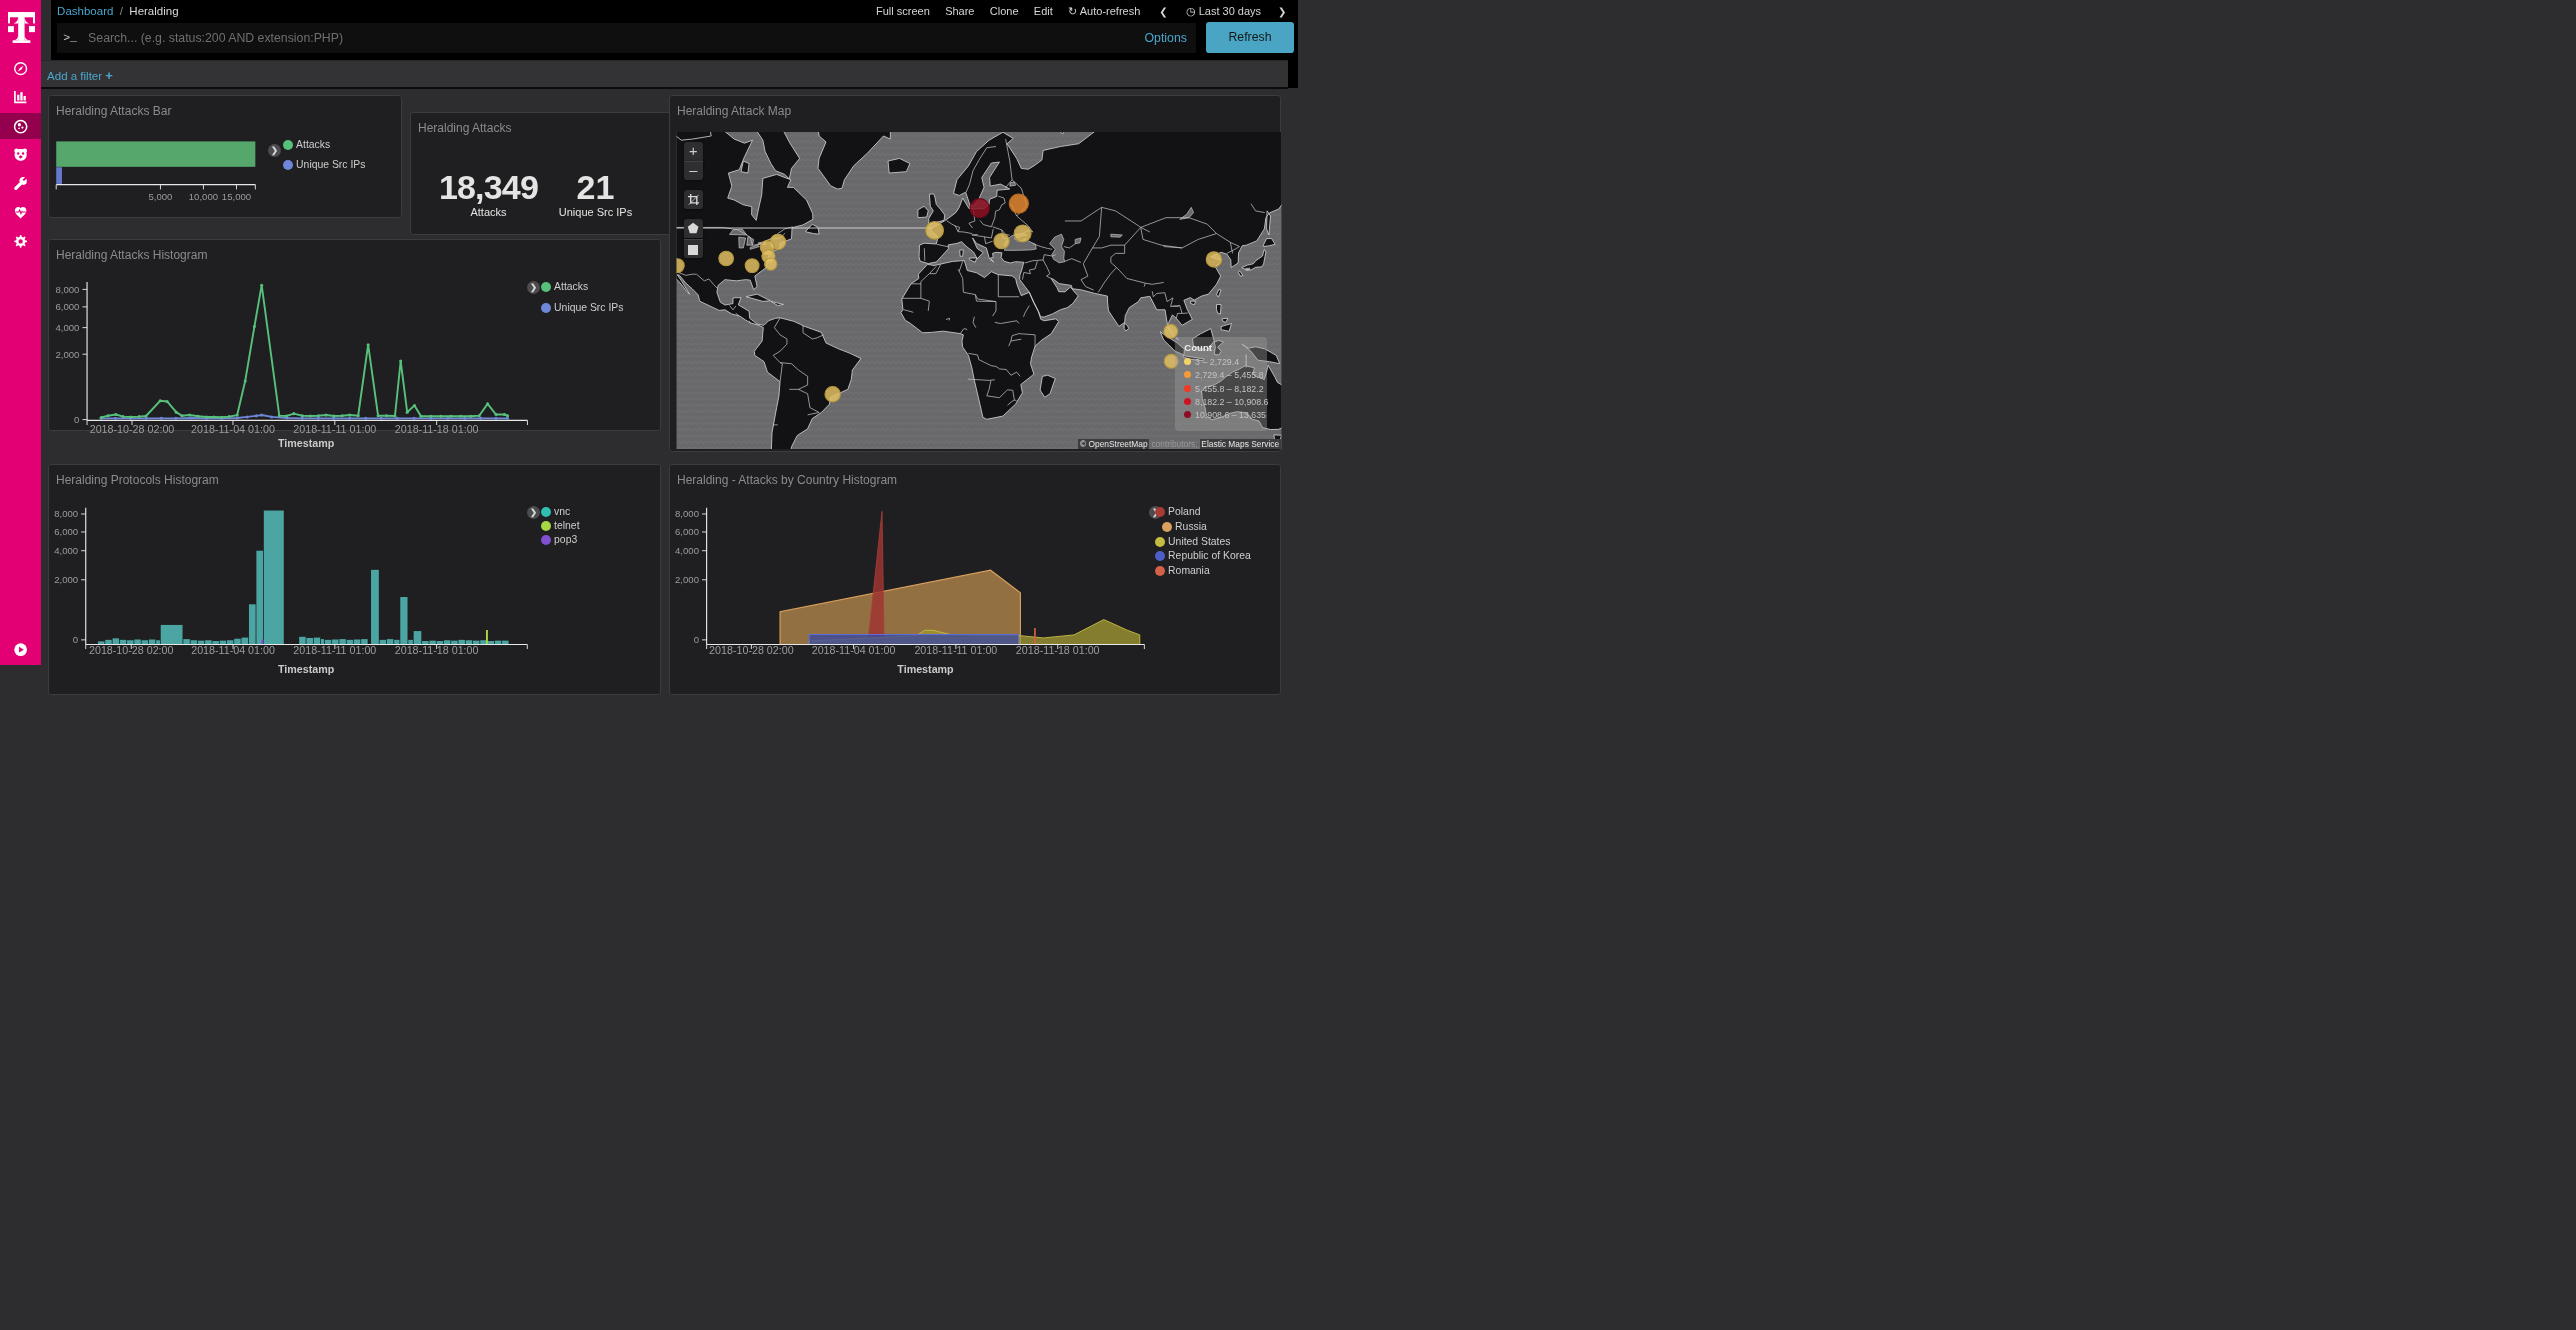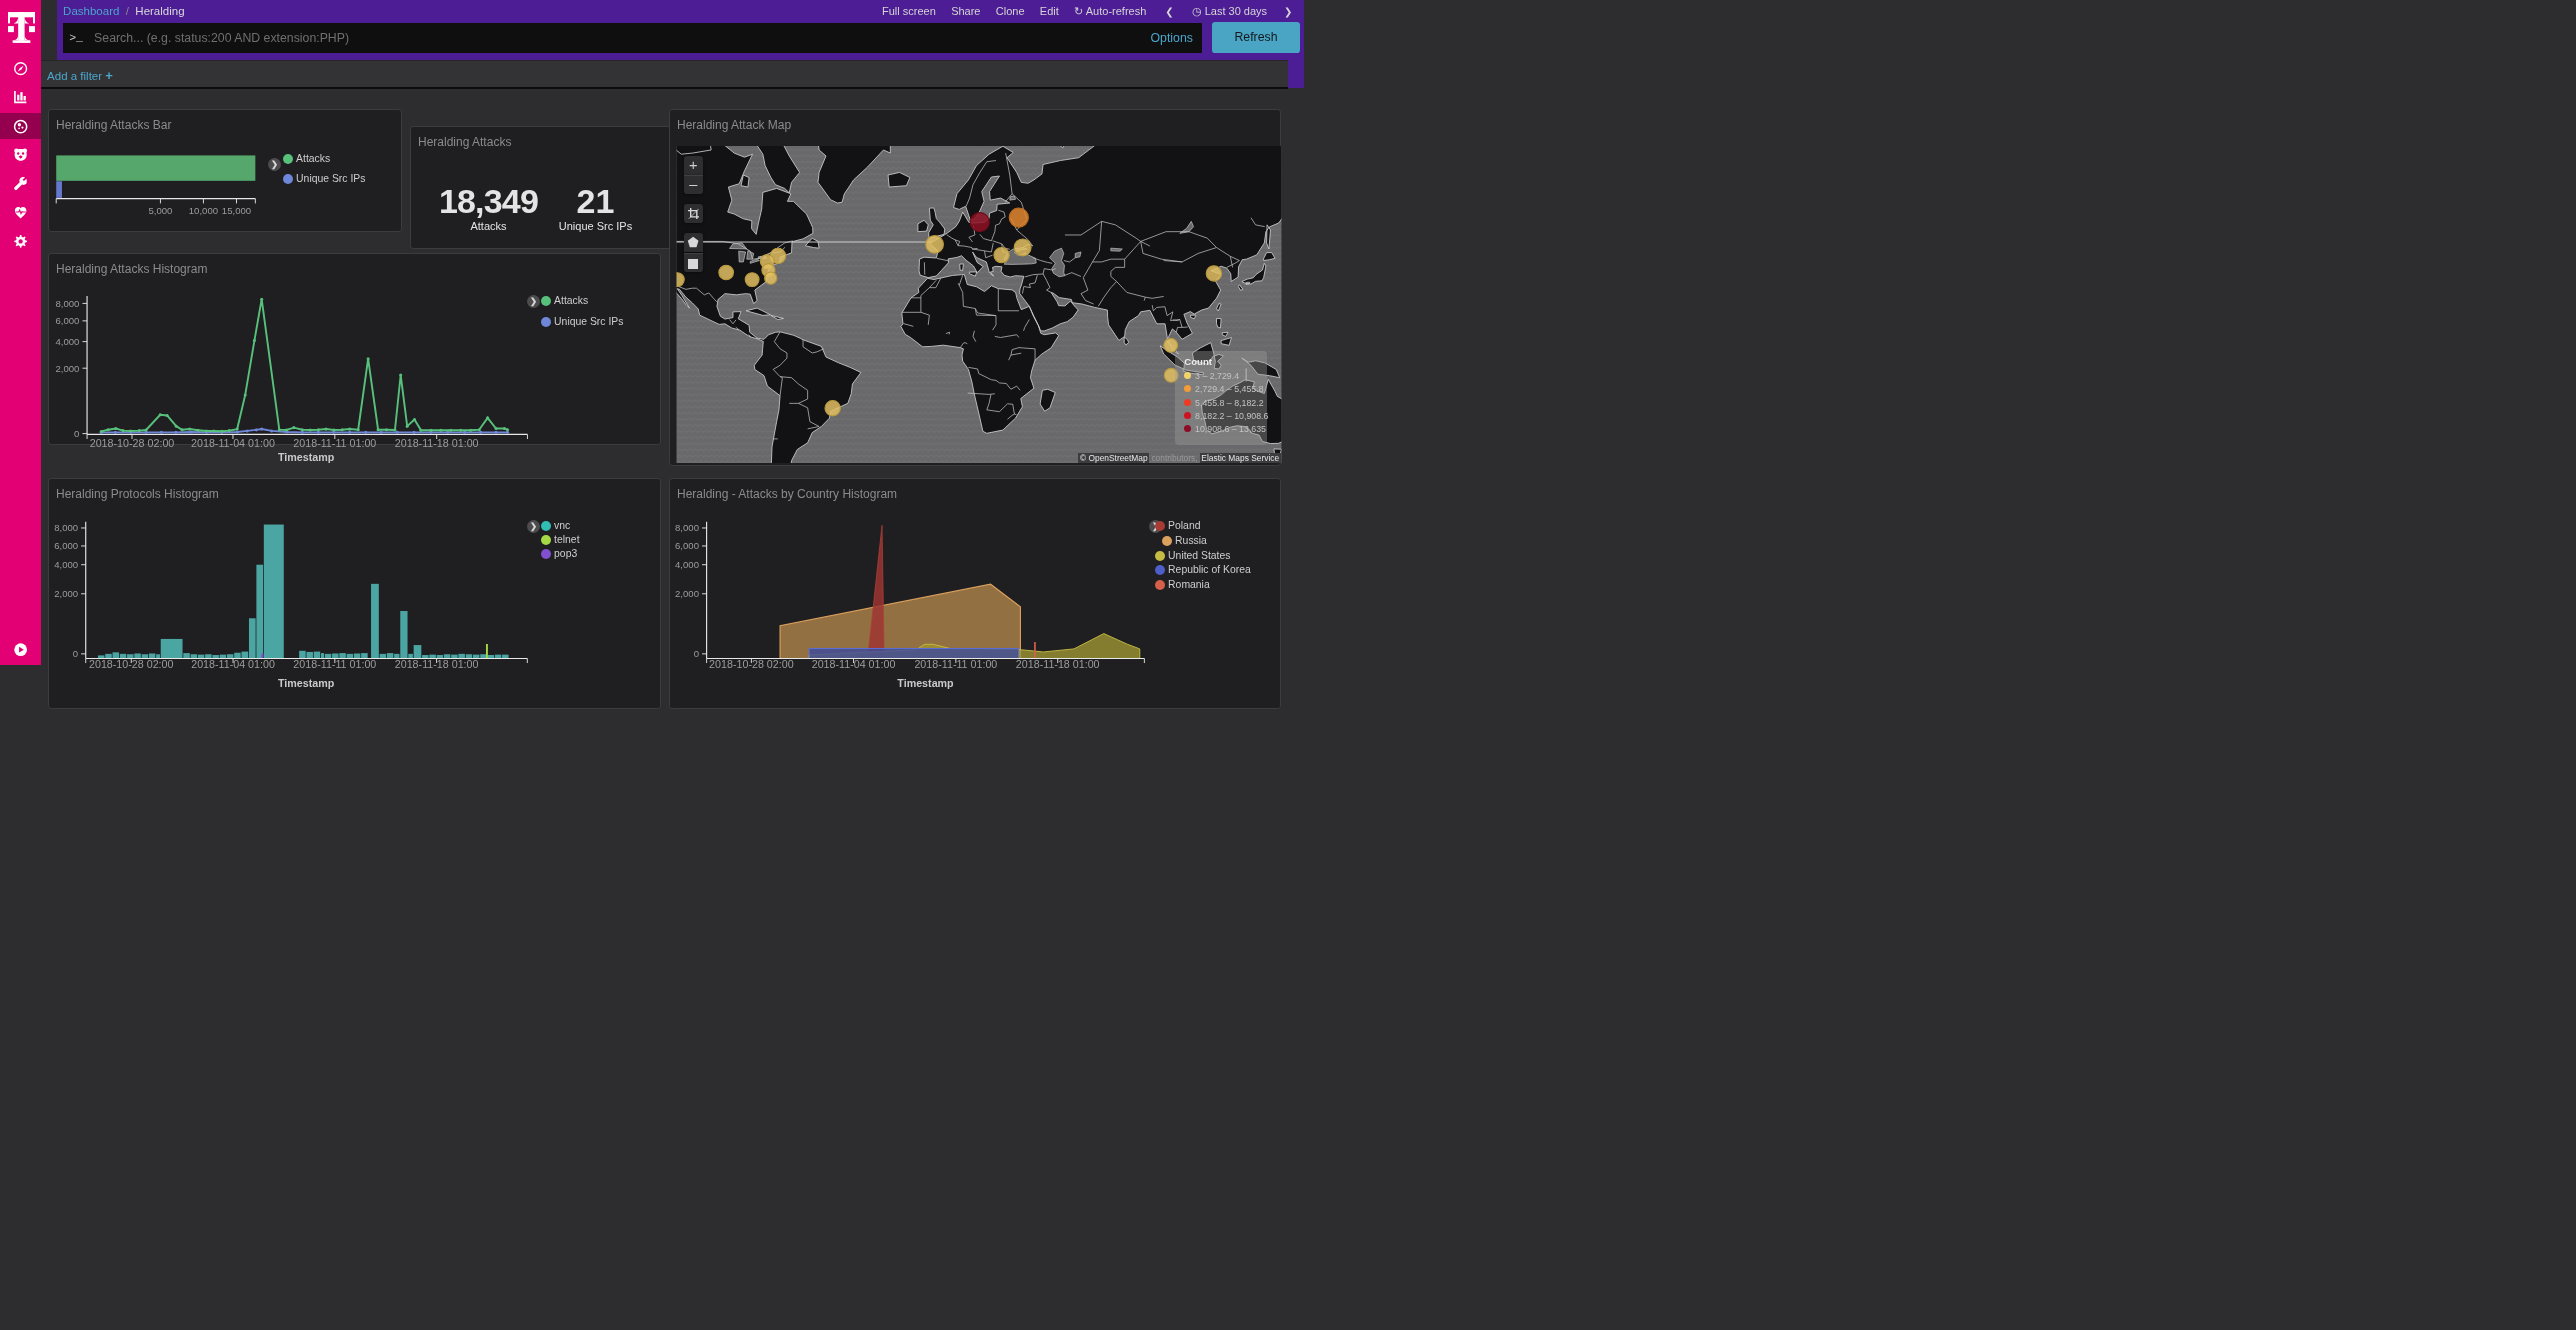--- a/index.html
+++ b/index.html
@@ -4,36 +4,36 @@
 <style>
 *{margin:0;padding:0;box-sizing:border-box}
 html,body{width:1288px;height:665px;overflow:hidden;background:#2d2d2f;font-family:"Liberation Sans",sans-serif;}
 #page{position:absolute;left:0;top:0;width:1288px;height:665px;background:#2d2d2f;}
 .abs{position:absolute;}
 
 #sidebar{position:absolute;left:0;top:0;width:41px;height:665px;background:#e20074;z-index:5;}
 #sidebar .active{position:absolute;left:0;top:113px;width:41px;height:26px;background:#95004e;}
 .sic{position:absolute;left:13px;width:15.3px;height:15.3px;}
 
-#topnav{position:absolute;left:57px;top:0;width:1247px;height:88px;background:#4c1d95;}
+#topnav{position:absolute;left:51px;top:0;width:1247px;height:88px;background:#000000;}
 #crumbs{position:absolute;left:6.1px;top:5.4px;font-size:11.5px;color:#8a8a8a;}
 #crumbs a{color:#4ba6cc;text-decoration:none;}
 #crumbs b{color:#d9d9d9;font-weight:normal;}
 #navlinks{position:absolute;right:11.5px;top:5.4px;font-size:11px;color:#d5d5d5;}
 #navlinks span{margin-left:15.3px;}
 #searchbar{position:absolute;left:6.1px;top:23px;width:1139px;height:30px;background:#0f0f0f;}
 #searchbar .prompt{position:absolute;left:6.1px;top:8.4px;color:#c8c8c8;font-size:11.5px;font-family:"Liberation Mono",monospace;}
 #searchbar .ph{position:absolute;left:31px;top:7.7px;color:#6f6f6f;font-size:12.3px;}
 #searchbar .opts{position:absolute;right:9.2px;top:7.7px;color:#4ba6cc;font-size:12.3px;}
 #refresh{position:absolute;left:1155px;top:22px;width:88px;height:31px;background:#4aa5c4;border-radius:3.1px;color:#13181b;font-size:12.3px;text-align:center;line-height:31px;}
 #filterrow{position:absolute;left:41px;top:60px;width:1247px;height:28px;background:#333336;border-top:0.8px solid #262628;}
 #addfilter{position:absolute;left:6.1px;top:7px;color:#4ba6cc;font-size:11.5px;}
 #sep{position:absolute;left:41px;top:87px;width:1247px;height:1.5px;background:#0c0c0c;}
 
-.panel{position:absolute;background:#1f1f21;border:0.8px solid #3c3c3f;border-radius:3.1px;margin-top:14px;}
+.panel{position:absolute;background:#1f1f21;border:0.8px solid #3c3c3f;border-radius:3.1px;}
 .ptitle{position:absolute;left:7px;top:7.7px;font-size:12px;color:#8b8b8b;white-space:nowrap;}
 .legend{position:absolute;font-size:10.4px;color:#cecece;}
 .legend .arrow{position:absolute;width:13px;height:13px;border-radius:50%;background:#4c4c4e;color:#d8d8d8;text-align:center;line-height:13px;font-size:8.4px;font-weight:bold;}
 .legend .it{position:absolute;white-space:nowrap;}
 .legend .dot{display:inline-block;width:10px;height:10px;border-radius:50%;vertical-align:-1.5px;margin-right:3.1px;}
 
 #mapwrap{position:absolute;left:6.1px;top:36px;width:606px;height:317px;overflow:hidden;}
 .mapbtn{position:absolute;background:#2e2e30;border-radius:3.1px;color:#cfcfcf;text-align:center;box-shadow:0 0.8px 2.3px rgba(0,0,0,.4);}
 #maplegend{position:absolute;left:499px;top:205px;width:92px;height:94px;background:rgba(158,158,158,.38);border-radius:3.8px;padding:5.4px 0 0 9.2px;}
 #maplegend .t{font-size:9.6px;font-weight:bold;color:#ececec;}

